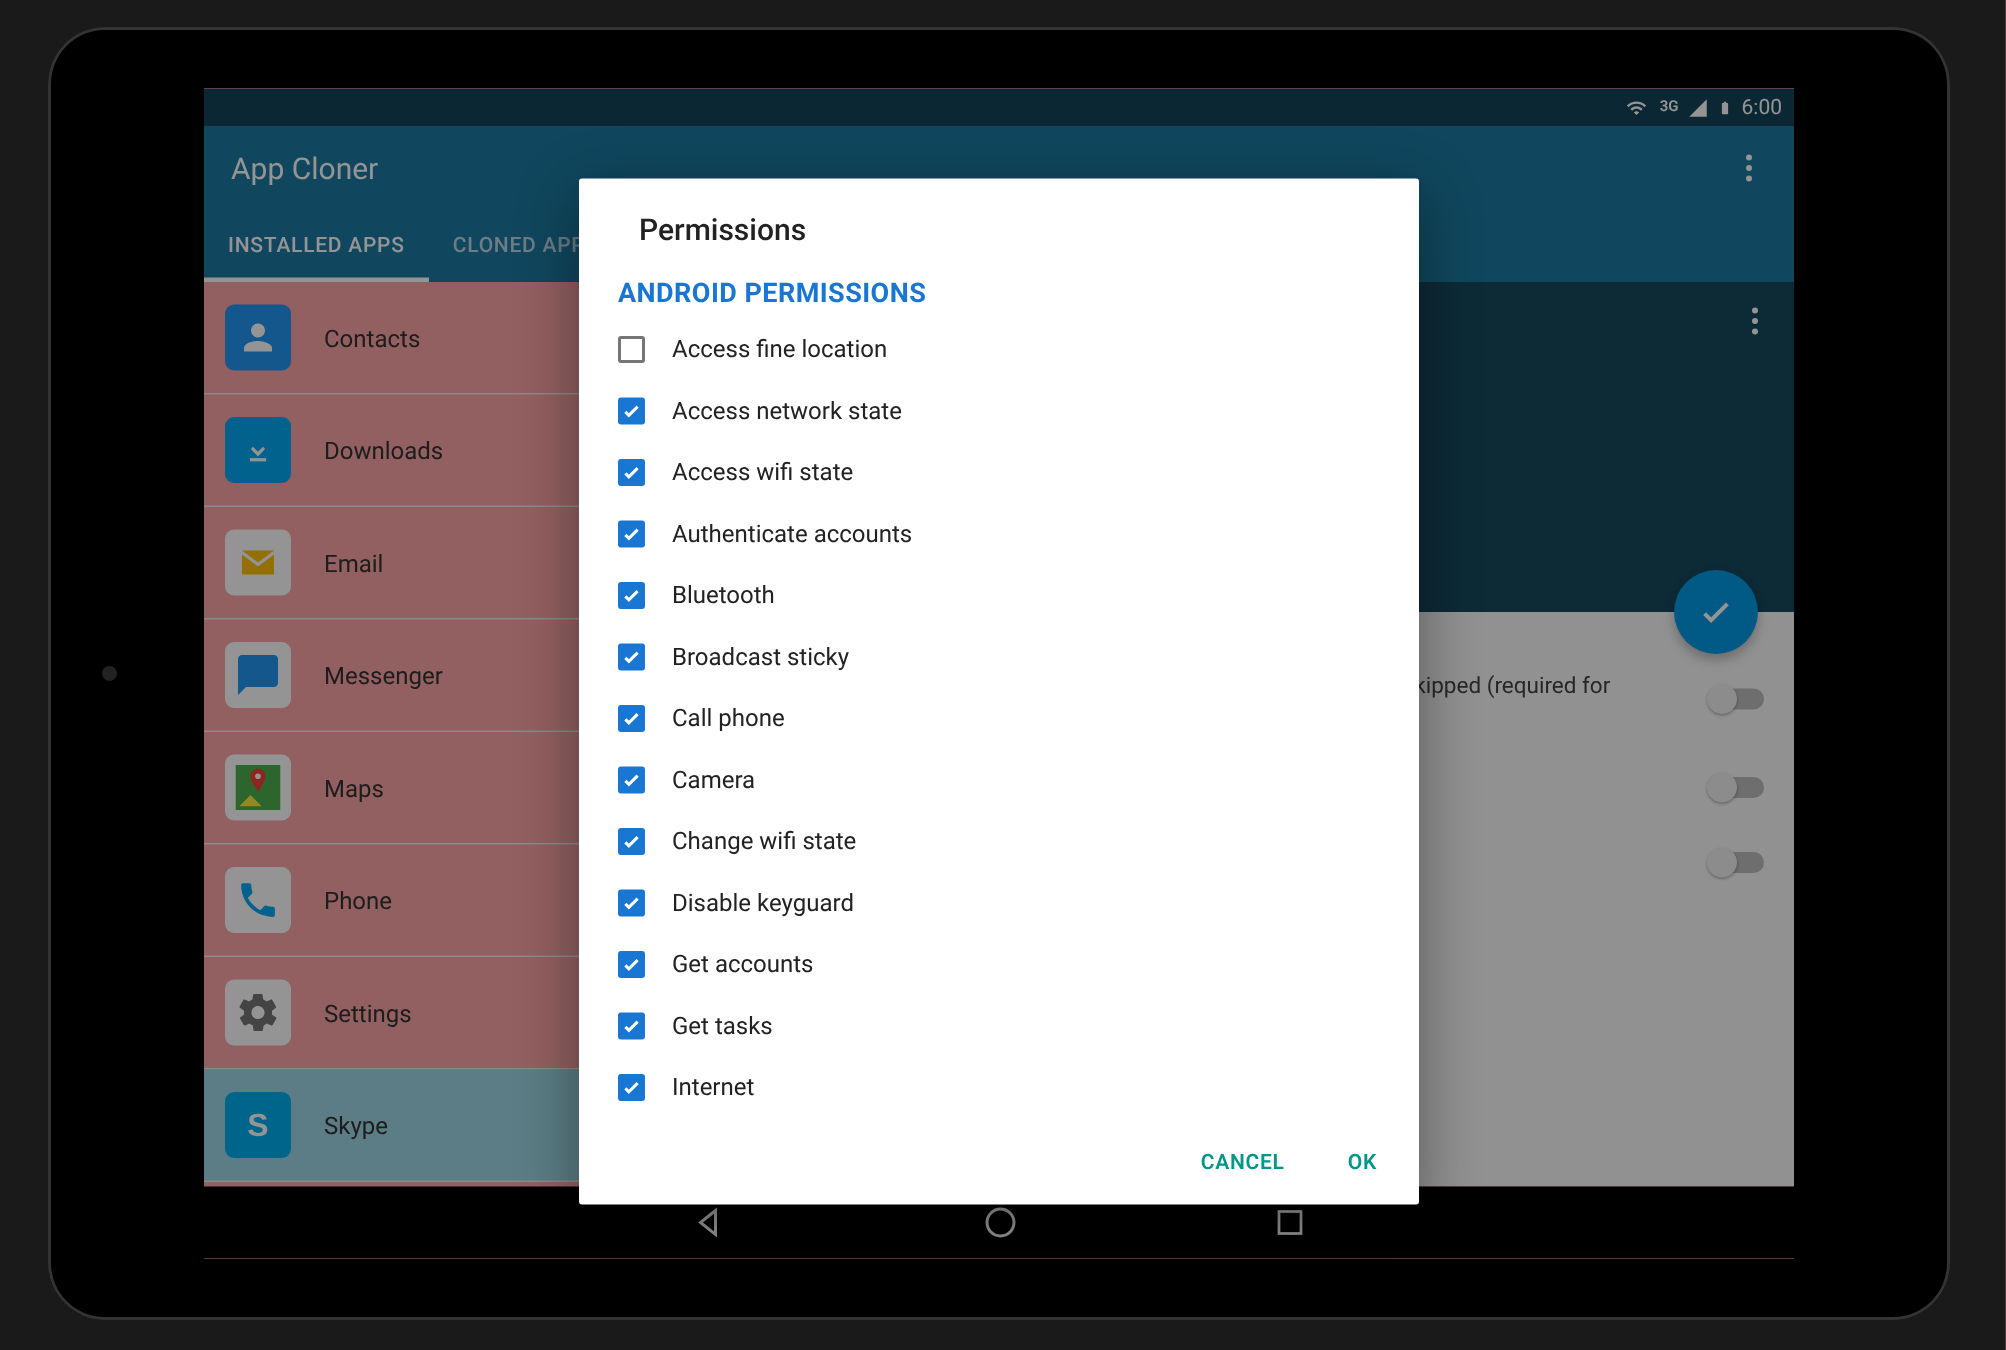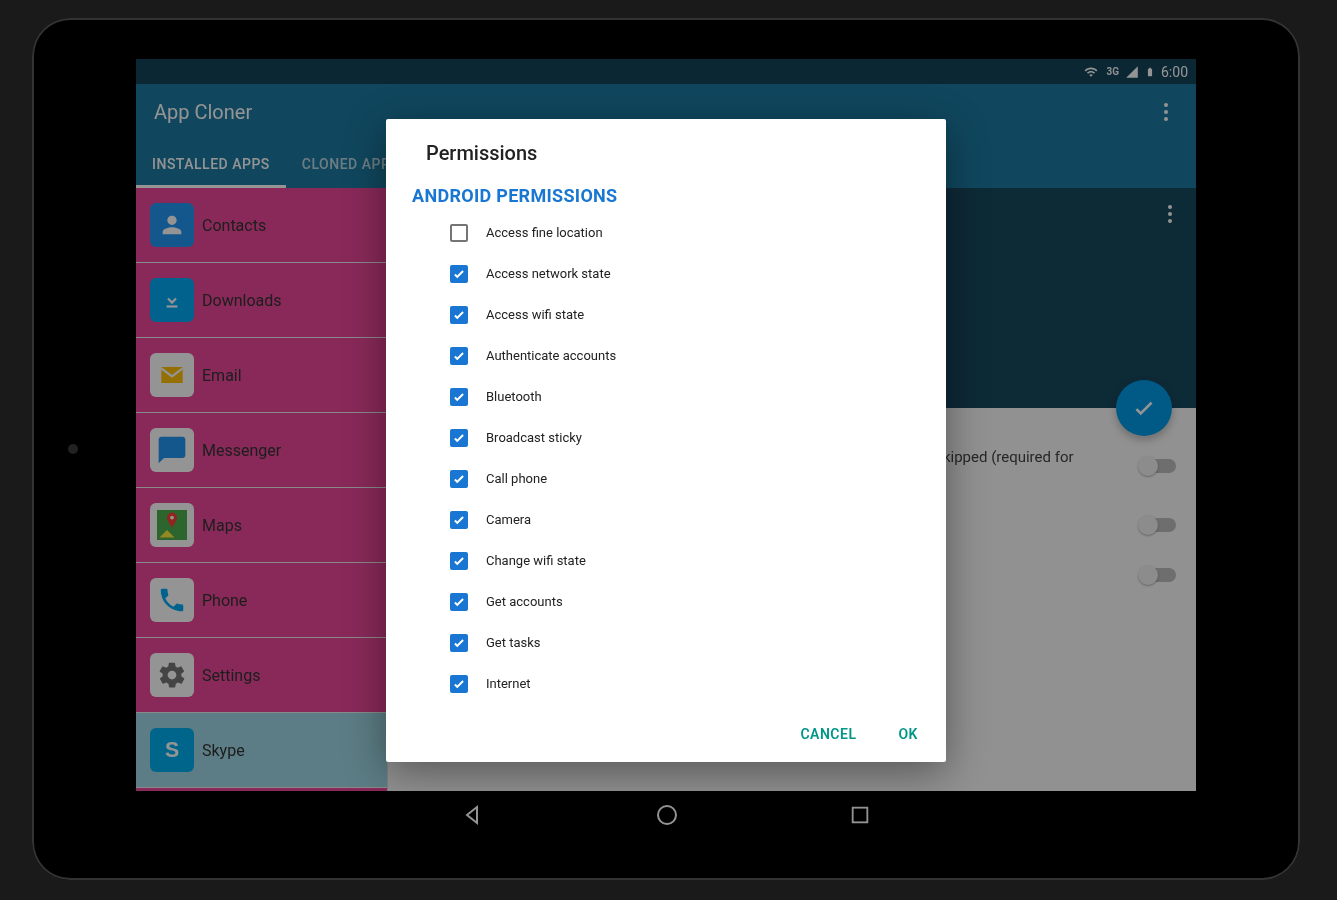--- a/index.html
+++ b/index.html
@@ -28,21 +28,21 @@
     position: absolute;
     width: 10px; height: 10px;
     border-radius: 50%;
     background: #222;
   }
   .camera-left { left: 36px; top: 50%; transform: translateY(-50%); }
   .screen {
     position: relative;
     width: 1060px;
     height: 780px;
-    background: #ec4899;
+    background: #fca5a5;
     overflow: hidden;
   }
   
   .status-bar {
     height: 25px;
     background: #14445b;
     display: flex;
     align-items: center;
     justify-content: flex-end;
     padding: 0 8px;
@@ -104,21 +104,21 @@
   .sidebar {
     width: 252px;
     border-right: 1px solid #ddd;
     overflow: hidden;
   }
   .app-row {
     display: flex;
     align-items: center;
     height: 75px;
     padding: 0 14px;
-    gap: 8px;
+    gap: 22px;
     border-bottom: 1px solid #eee;
     font-size: 16px;
     color: #333;
   }
   .app-row.selected { background: #9fd7e6; }
   .app-icon {
     width: 44px; height: 44px;
     border-radius: 6px;
     display: flex;
     align-items: center;
@@ -248,23 +248,22 @@
     letter-spacing: 0.3px;
   }
   .perm-list {
     padding: 6px 26px 4px;
   }
   .perm-row {
     display: flex;
     align-items: center;
     gap: 18px;
     height: 41px;
-    font-size: 13px;
+    font-size: 16px;
     color: #222;
-    margin-left: 38px;
   }
   .checkbox {
     width: 18px; height: 18px;
     border: 2px solid #757575;
     border-radius: 2px;
     display: flex;
     align-items: center;
     justify-content: center;
     flex-shrink: 0;
   }
@@ -539,20 +538,28 @@
                 </svg>
               </div>
               <span>Change wifi state</span>
             </div>
             <div class="perm-row">
               <div class="checkbox checked">
                 <svg width="14" height="14" viewBox="0 0 24 24" fill="none" stroke="#fff" stroke-width="3.5">
                   <path d="M5 13l4 4L19 7"></path>
                 </svg>
               </div>
+              <span>Disable keyguard</span>
+            </div>
+            <div class="perm-row">
+              <div class="checkbox checked">
+                <svg width="14" height="14" viewBox="0 0 24 24" fill="none" stroke="#fff" stroke-width="3.5">
+                  <path d="M5 13l4 4L19 7"></path>
+                </svg>
+              </div>
               <span>Get accounts</span>
             </div>
             <div class="perm-row">
               <div class="checkbox checked">
                 <svg width="14" height="14" viewBox="0 0 24 24" fill="none" stroke="#fff" stroke-width="3.5">
                   <path d="M5 13l4 4L19 7"></path>
                 </svg>
               </div>
               <span>Get tasks</span>
             </div>

